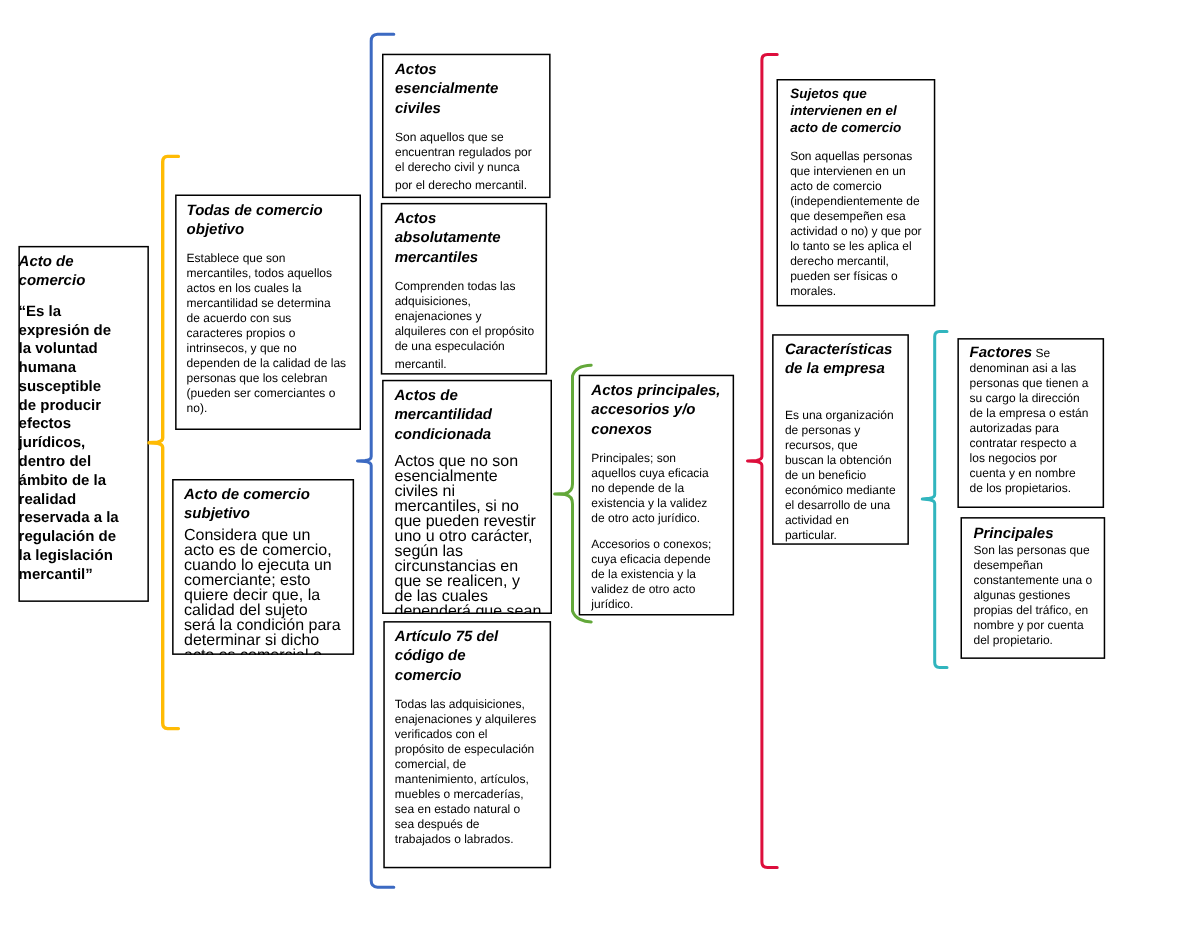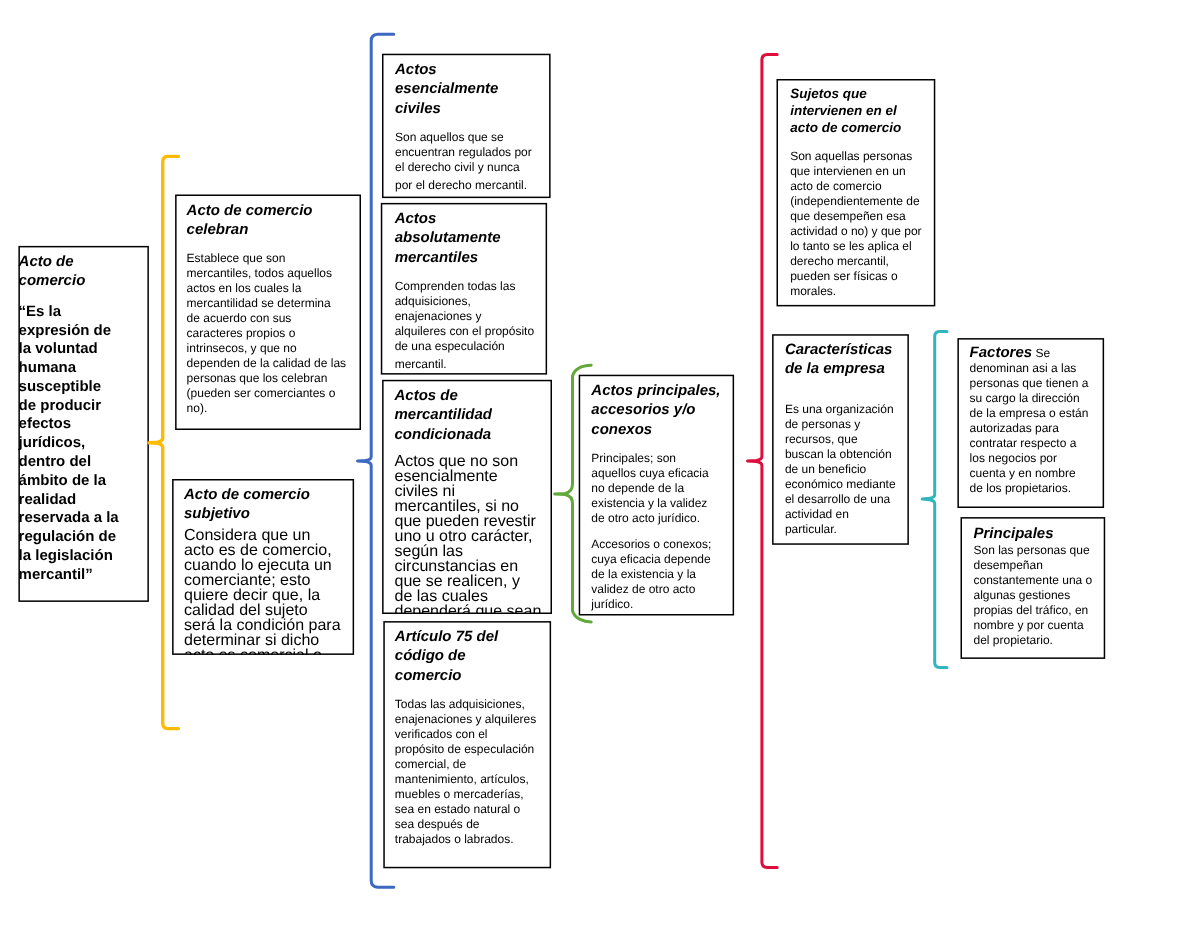--- a/index.html
+++ b/index.html
@@ -44,21 +44,21 @@
 </svg>
 
   <div class="box" style="left:6px;top:245.9px;width:130.5px;height:356.0px;">
     <div class="inner" style="padding:5.9px 0 0 12.6px;">
       <div class="h" style="width:103px;">Acto de comercio</div>
       <p class="p" style="font-size:15px;line-height:18.8px;width:103px;margin-top:12px;font-weight:bold;">“Es la expresión de la voluntad humana susceptible de producir efectos jurídicos, dentro del ámbito de la realidad reservada a la regulación de la legislación mercantil”</p>
     </div>
   </div>
   <div class="box" style="left:175.1px;top:194.5px;width:185.9px;height:235.5px;">
     <div class="inner" style="padding:5.9px 0 0 11.6px;">
-      <div class="h" style="width:160px;">Acto de comercio celebran</div>
+      <div class="h" style="width:160px;">Todas de comercio objetivo</div>
       <p class="p" style="font-size:12px;line-height:15px;width:160px;margin-top:11.6px;">Establece que son mercantiles, todos aquellos actos en los cuales la mercantilidad se determina de acuerdo con sus caracteres propios o intrinsecos, y que no dependen de la calidad de las personas que los celebran (pueden ser comerciantes o no).</p>
     </div>
   </div>
   <div class="box" style="left:172.1px;top:479.0px;width:182.0px;height:175.9px;">
     <div class="inner" style="padding:5.9px 0 0 12.0px;">
       <div class="h" style="width:157px;">Acto de comercio subjetivo</div>
       <p class="p" style="font-size:16px;line-height:15px;width:157px;margin-top:4px;">Considera que un acto es de comercio, cuando lo ejecuta un comerciante; esto quiere decir que, la calidad del sujeto será la condición para determinar si dicho acto es comercial o no.</p>
     </div>
   </div>
   <div class="box" style="left:382.0px;top:53.7px;width:168.6px;height:156px;">
@@ -96,21 +96,21 @@
   </div>
   <div class="box" style="left:776.5px;top:79.0px;width:158.8px;height:227.4px;">
     <div class="inner" style="padding:5.9px 0 0 13.2px;">
       <div class="h" style="width:136px;font-size:13.5px;line-height:17px;">Sujetos que intervienen en el acto de comercio</div>
       <p class="p" style="font-size:12px;line-height:15px;width:136px;margin-top:13.6px;">Son aquellas personas que intervienen en un acto de comercio (independientemente de que desempeñen esa actividad o no) y que por lo tanto se les aplica el derecho mercantil, pueden ser físicas o morales.</p>
     </div>
   </div>
   <div class="box" style="left:772.1px;top:334.2px;width:136.8px;height:210.6px;">
     <div class="inner" style="padding:5.9px 0 0 12.9px;">
       <div class="h" style="width:112px;">Características de la empresa</div>
-      <p class="p" style="font-size:12px;line-height:15px;width:112px;margin-top:23px;">Es una organización de personas y recursos, que buscan la obtención de un beneficio económico mediante el desarrollo de una actividad en particular.</p>
+      <p class="p" style="font-size:12px;line-height:15px;width:112px;margin-top:29px;">Es una organización de personas y recursos, que buscan la obtención de un beneficio económico mediante el desarrollo de una actividad en particular.</p>
     </div>
   </div>
   <div class="box" style="left:957.4px;top:338.1px;width:146.7px;height:169.9px;">
     <div class="inner" style="padding:7.2px 0 0 12.6px;">
       <p class="p" style="font-size:12px;line-height:15px;width:120px;"><span class="h inline">Factores</span> <span>Se denominan asi a las personas que tienen a su cargo la dirección de la empresa o están autorizadas para contratar respecto a los negocios por cuenta y en nombre de los propietarios.</span></p>
     </div>
   </div>
   <div class="box" style="left:960.5px;top:517.1px;width:144.7px;height:141.8px;">
     <div class="inner" style="padding:6.7px 0 0 12.5px;">
       <div class="h" style="width:124px;">Principales</div>

